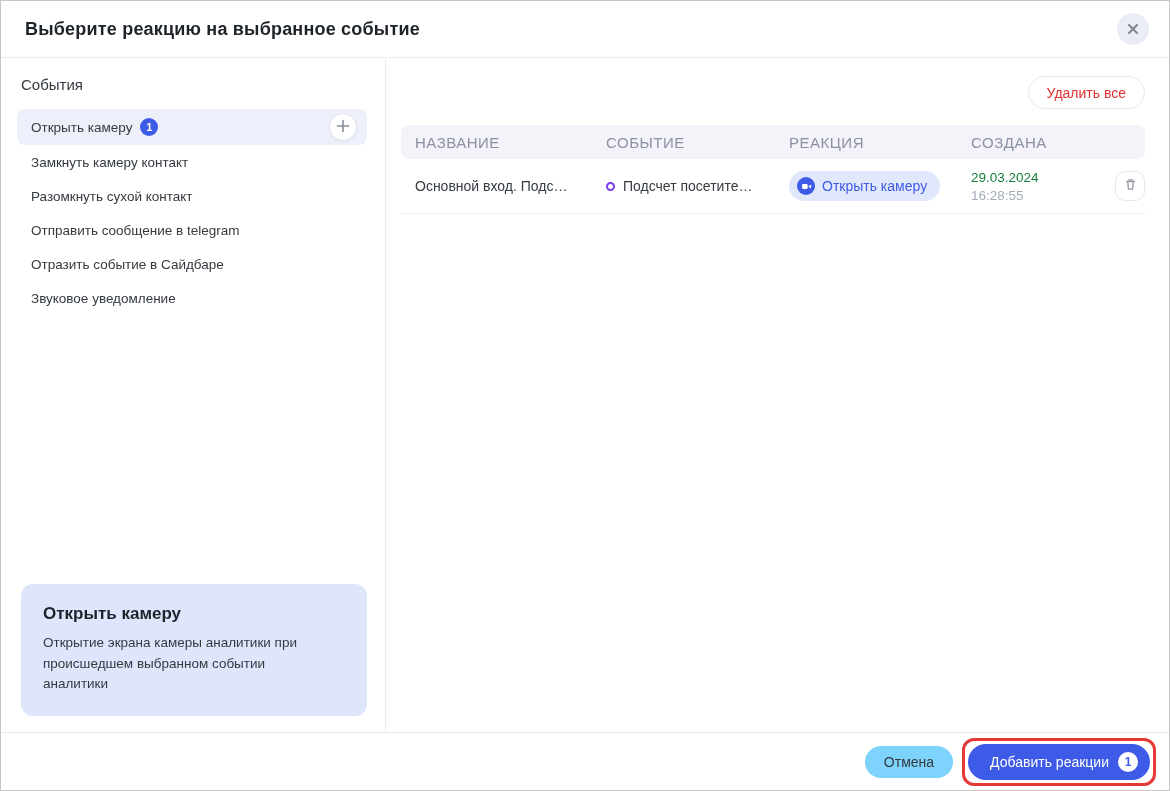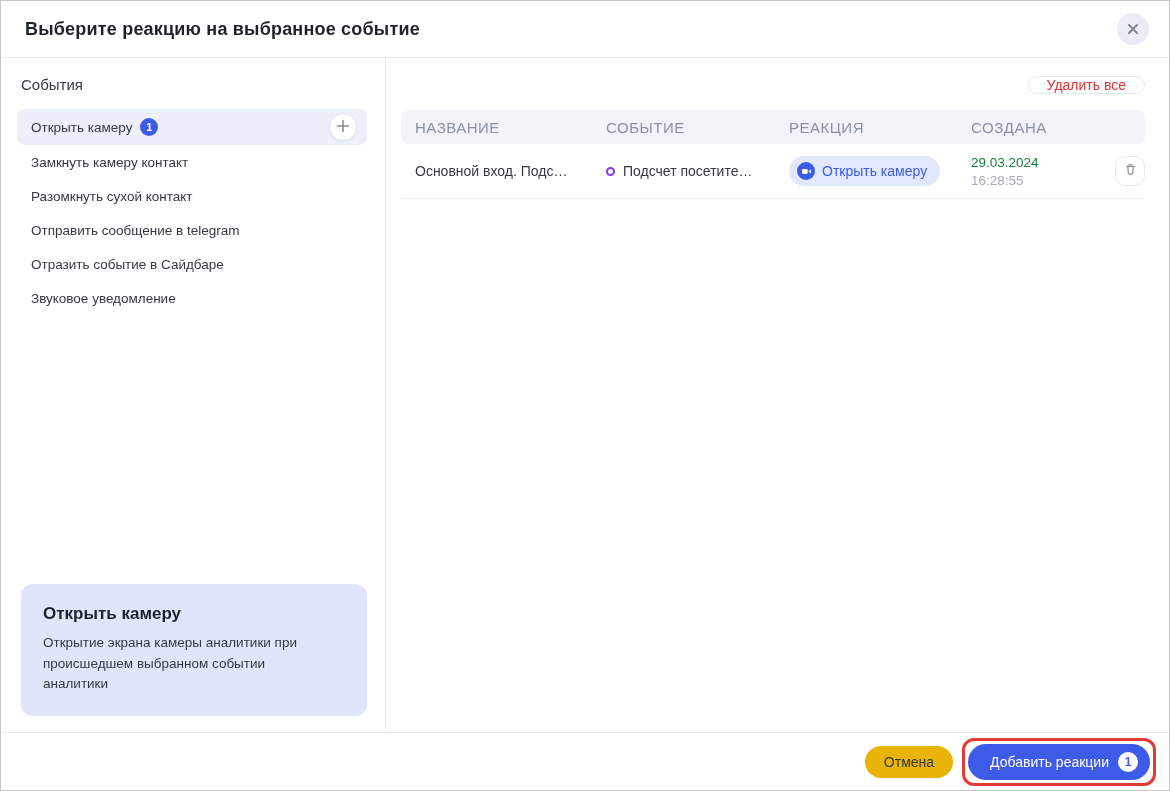--- a/index.html
+++ b/index.html
@@ -76,21 +76,21 @@
     padding: 20px 22px 22px 22px;
   }
   .info-card-title { font-size: 17px; font-weight: 700; color: #1d2329; margin-bottom: 9px; }
   .info-card-text { font-size: 13.5px; color: #343a40; line-height: 1.5; max-width: 280px; }
 
   
   .main { flex: 1 1 auto; padding: 18px 24px 0 15px; min-width: 0; }
   .actions-row { display: flex; justify-content: flex-end; gap: 10px; }
   .btn { font-family: inherit; cursor: pointer; border: none; }
   .delete-all-btn {
-    height: 18px; padding: 0 18px; border-radius: 17px;
+    height: 33px; padding: 0 18px; border-radius: 17px;
     background: #fff; border: 1px solid #e6e8ee;
     color: #e03131; font-size: 14px;
   }
   .add-reaction-dd {
     height: 33px; padding: 0 14px 0 18px; border-radius: 17px;
     background: #ebedf4; color: #343a40; font-size: 14px;
     display: inline-flex; align-items: center; gap: 8px;
   }
 
   
@@ -139,21 +139,21 @@
 
   
   .modal-footer {
     flex: 0 0 58px; height: 58px;
     border-top: 1px solid #e9ecef;
     display: flex; align-items: center; justify-content: flex-end;
     padding-right: 13px;
   }
   .cancel-btn {
     height: 32px; padding: 0 19px; border-radius: 16px;
-    background: #eab308; color: #343a40; font-size: 14px;
+    background: #7dd3fc; color: #343a40; font-size: 14px;
     margin-right: 9px;
   }
   .highlight-wrap {
     border: 3px solid #e53935; border-radius: 12px;
     padding: 3px 3px;
   }
   .primary-btn {
     height: 36px; padding: 0 12px 0 22px; border-radius: 18px;
     background: #3e5be8; color: #fff; font-size: 14px;
     display: inline-flex; align-items: center; gap: 9px;

